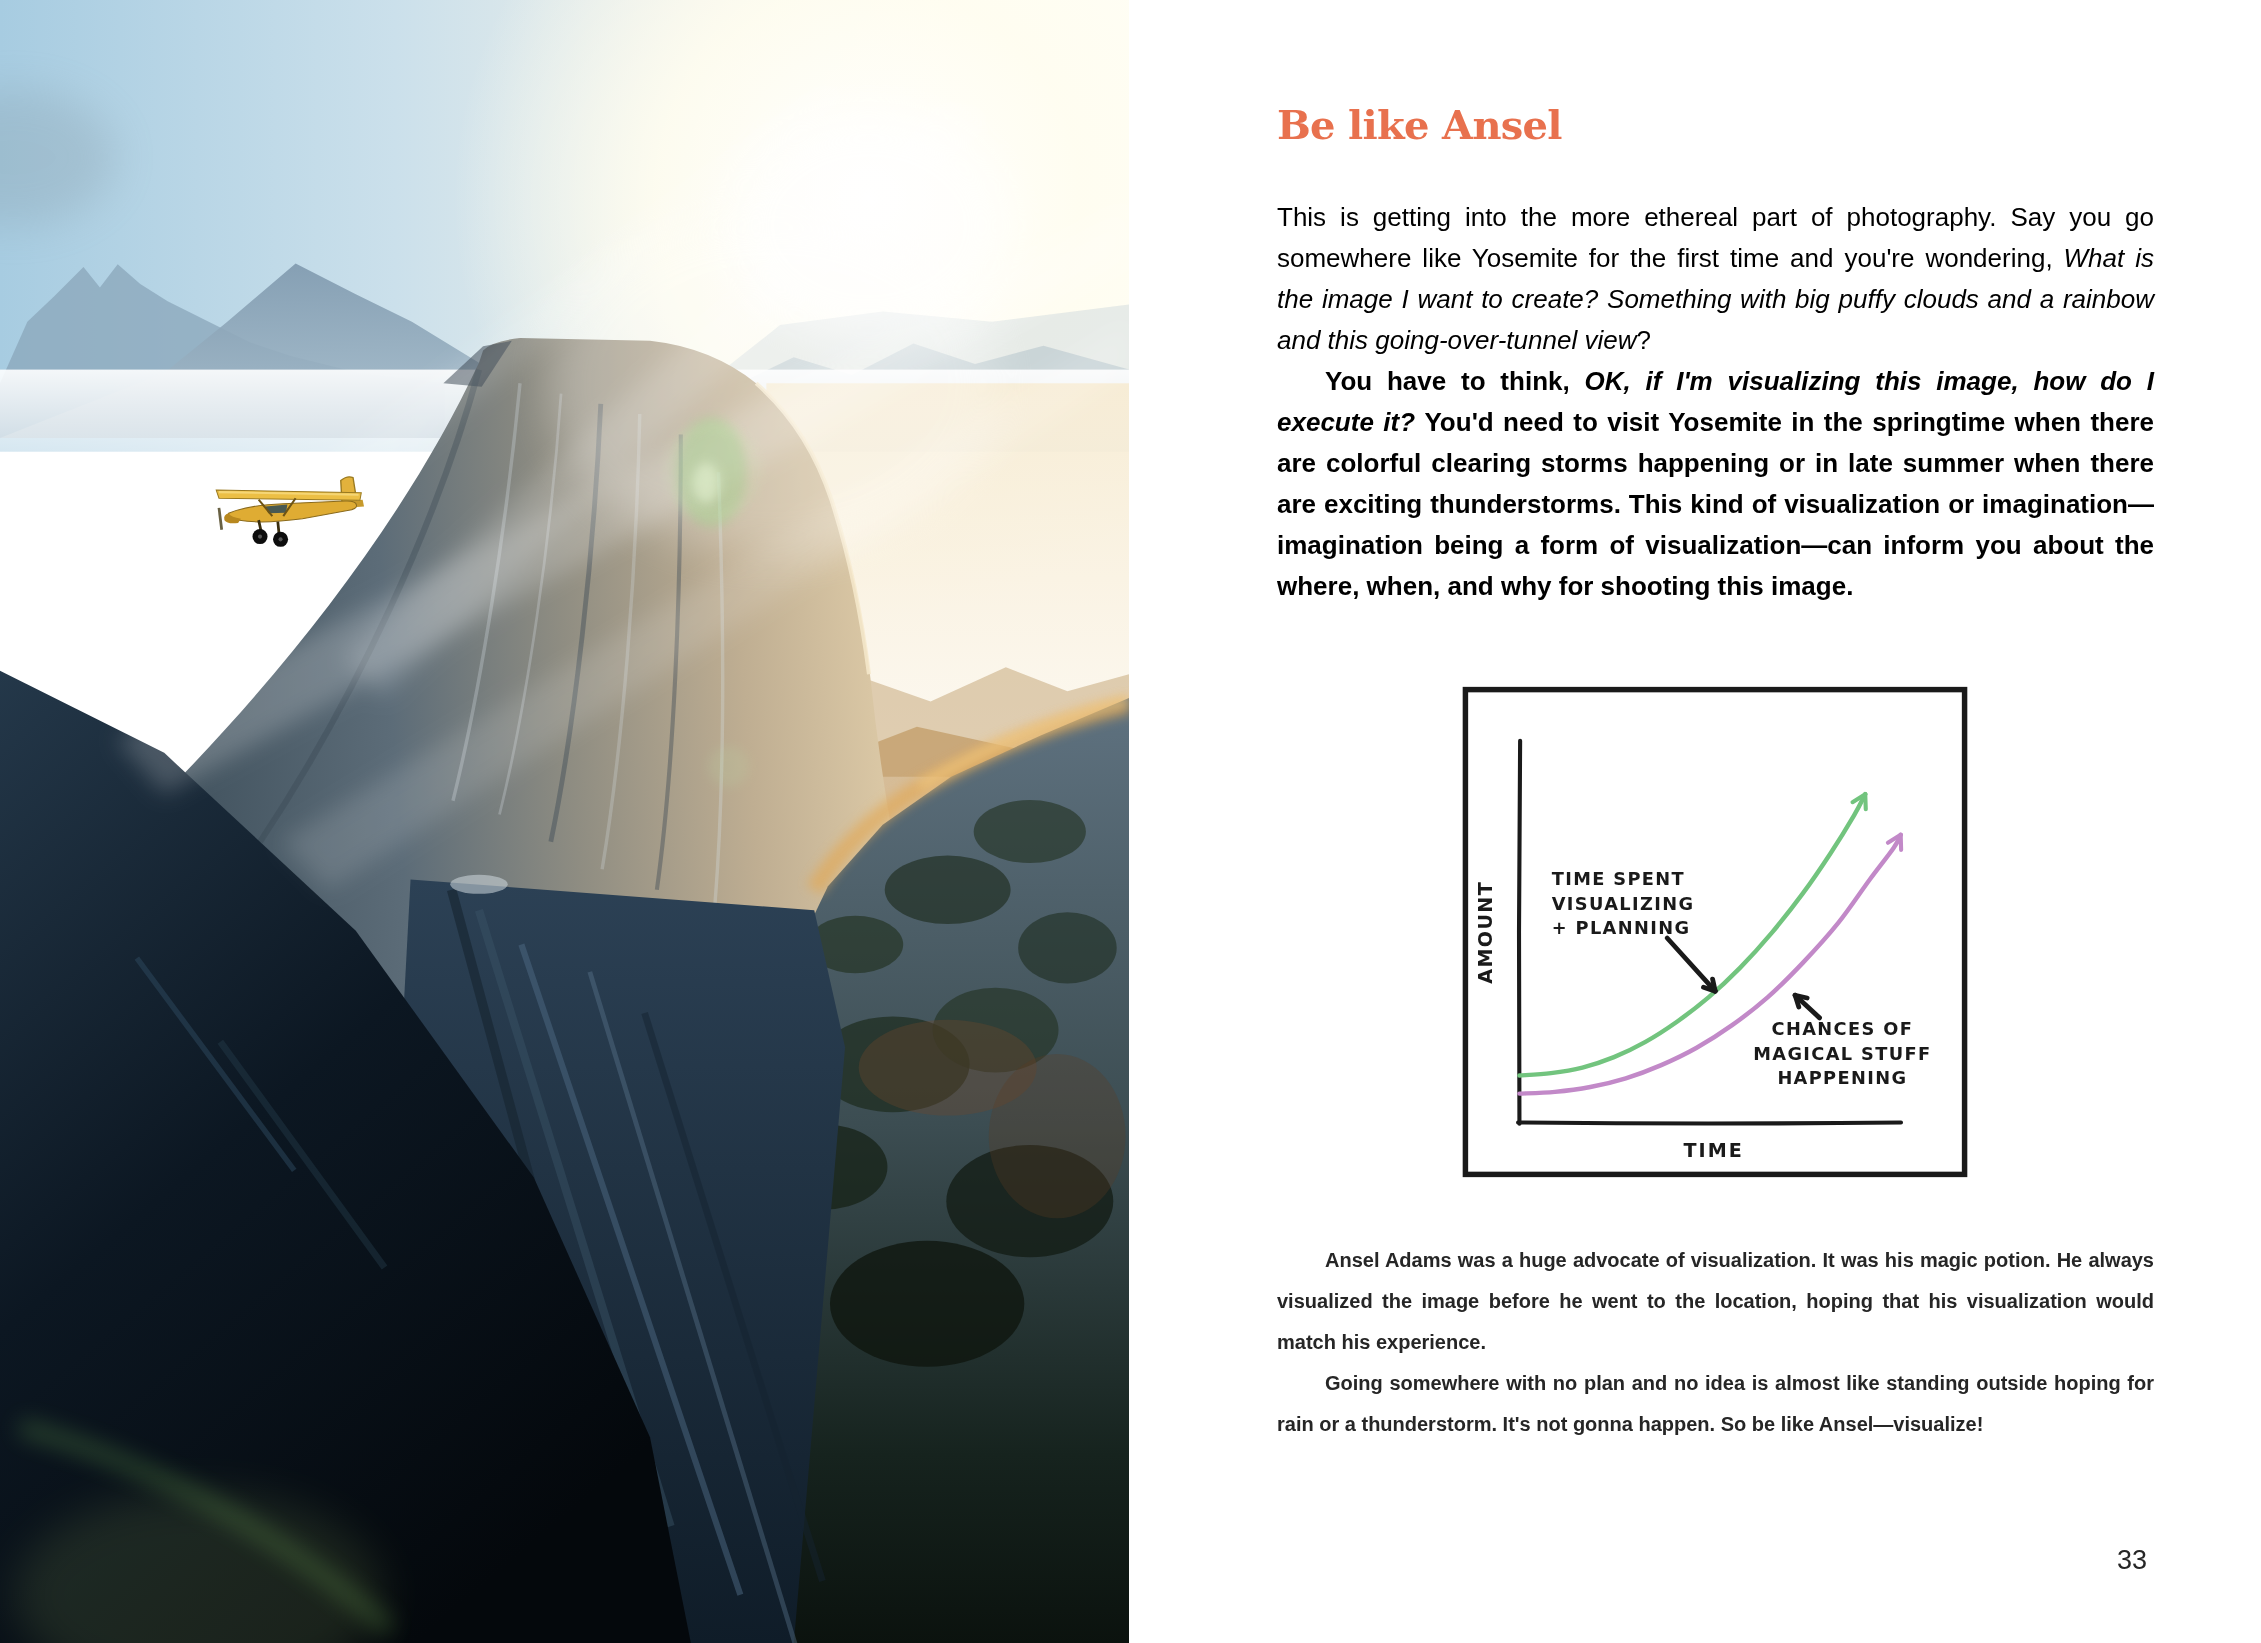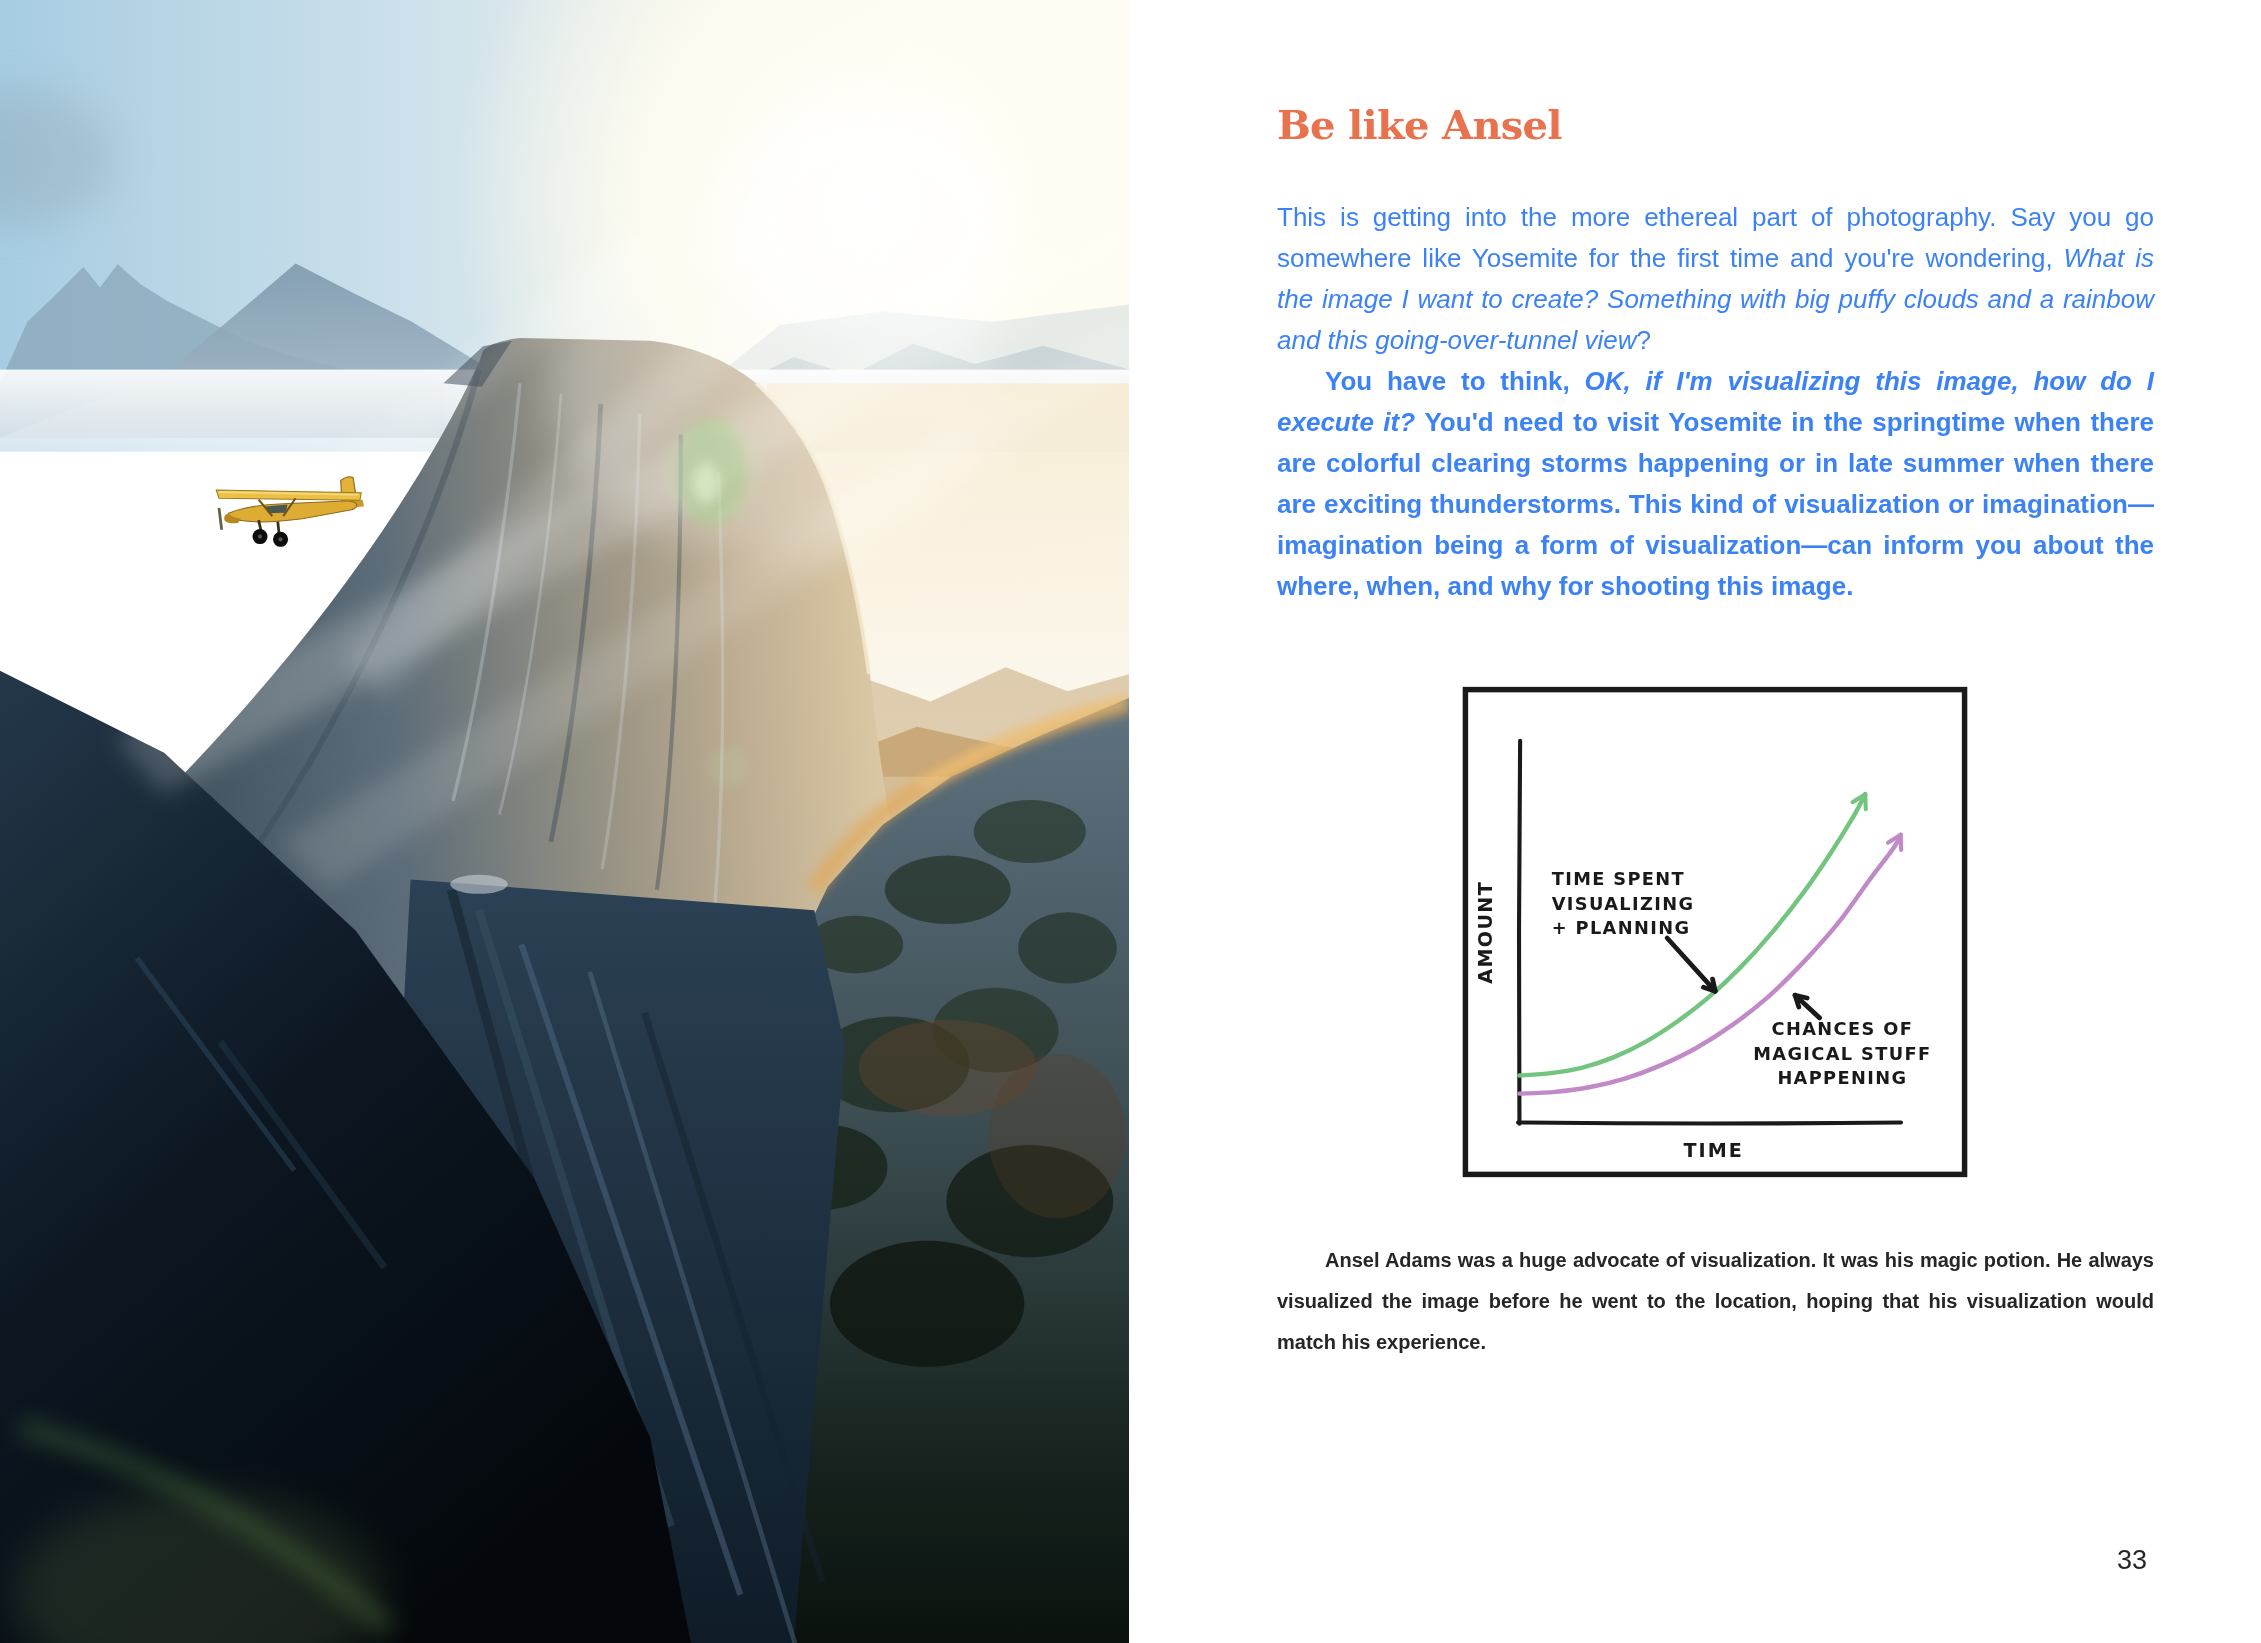--- a/index.html
+++ b/index.html
@@ -6,21 +6,21 @@
   body{width:2261px;height:1644px;position:relative;overflow:hidden;
        font-family:"Liberation Sans",sans-serif;-webkit-font-smoothing:antialiased;}
   .spread{position:absolute;inset:0;background:#ffffff;}
   .photo{position:absolute;left:0;top:0;width:1129px;height:1644px;margin:0;overflow:hidden;}
   .photo svg{display:block;width:1129px;height:1644px;}
   .page-right{position:absolute;left:1129px;top:0;width:1132px;height:1644px;background:#ffffff;margin-left:16px;}
   .page-title{position:absolute;left:132px;top:101px;margin:0;
       font-family:"DejaVu Serif",serif;font-weight:bold;font-size:40px;
       letter-spacing:-0.7px;color:#E8714E;}
   .body-copy{position:absolute;left:132px;top:197px;width:877px;
-      font-size:26px;line-height:41px;color:#3b82f6;text-align:justify;}
+      font-size:26px;line-height:41px;color:#000000;text-align:justify;}
   .body-copy-2{position:absolute;left:132px;top:1240px;width:877px;
       font-size:20px;line-height:41px;color:#262626;text-align:justify;}
   .body-copy p,.body-copy-2 p{margin:0;}
   .para-indent{text-indent:48px;font-weight:bold;}
   em{font-style:italic;}
   .chart-figure{position:absolute;left:317px;top:686px;width:506px;height:492px;margin:0;}
   .chart-figure svg{display:block;width:506px;height:492px;}
   .chart-figure text{font-family:"DejaVu Sans",sans-serif;font-weight:bold;fill:#1a1a1a;}
   .page-number{position:absolute;left:972px;top:1545px;font-size:27px;color:#262626;}
 </style>
@@ -228,18 +228,19 @@
             <path d="M487.2 452.072 L492.5701052709908 469.25227850119074" stroke="#1a1a1a" stroke-width="7" stroke-linecap="round" fill="none"></path>
             <text x="556.3199999999999" y="509.98400000000004" font-size="26" letter-spacing="2" text-anchor="middle">CHANCES OF</text>
             <text x="556.3199999999999" y="545.984" font-size="26" letter-spacing="2" text-anchor="middle">MAGICAL STUFF</text>
             <text x="556.3199999999999" y="581.984" font-size="26" letter-spacing="2" text-anchor="middle">HAPPENING</text>
           </g>
       </svg>
     </figure>
 
     <div class="body-copy-2">
       <p class="para-indent"><span>Ansel Adams was a huge advocate of visualization. It was his magic potion. He always visualized the image before he went to the location, hoping that his visualization would match his experience.</span></p>
+      <p class="para-indent"><span>Going somewhere with no plan and no idea is almost like standing outside hoping for rain or a thunderstorm. It's not gonna happen. So be like Ansel—visualize!</span></p>
     </div>
 
     <div class="page-number">33</div>
   </section>
 </div>
 
 
 </body></html>

